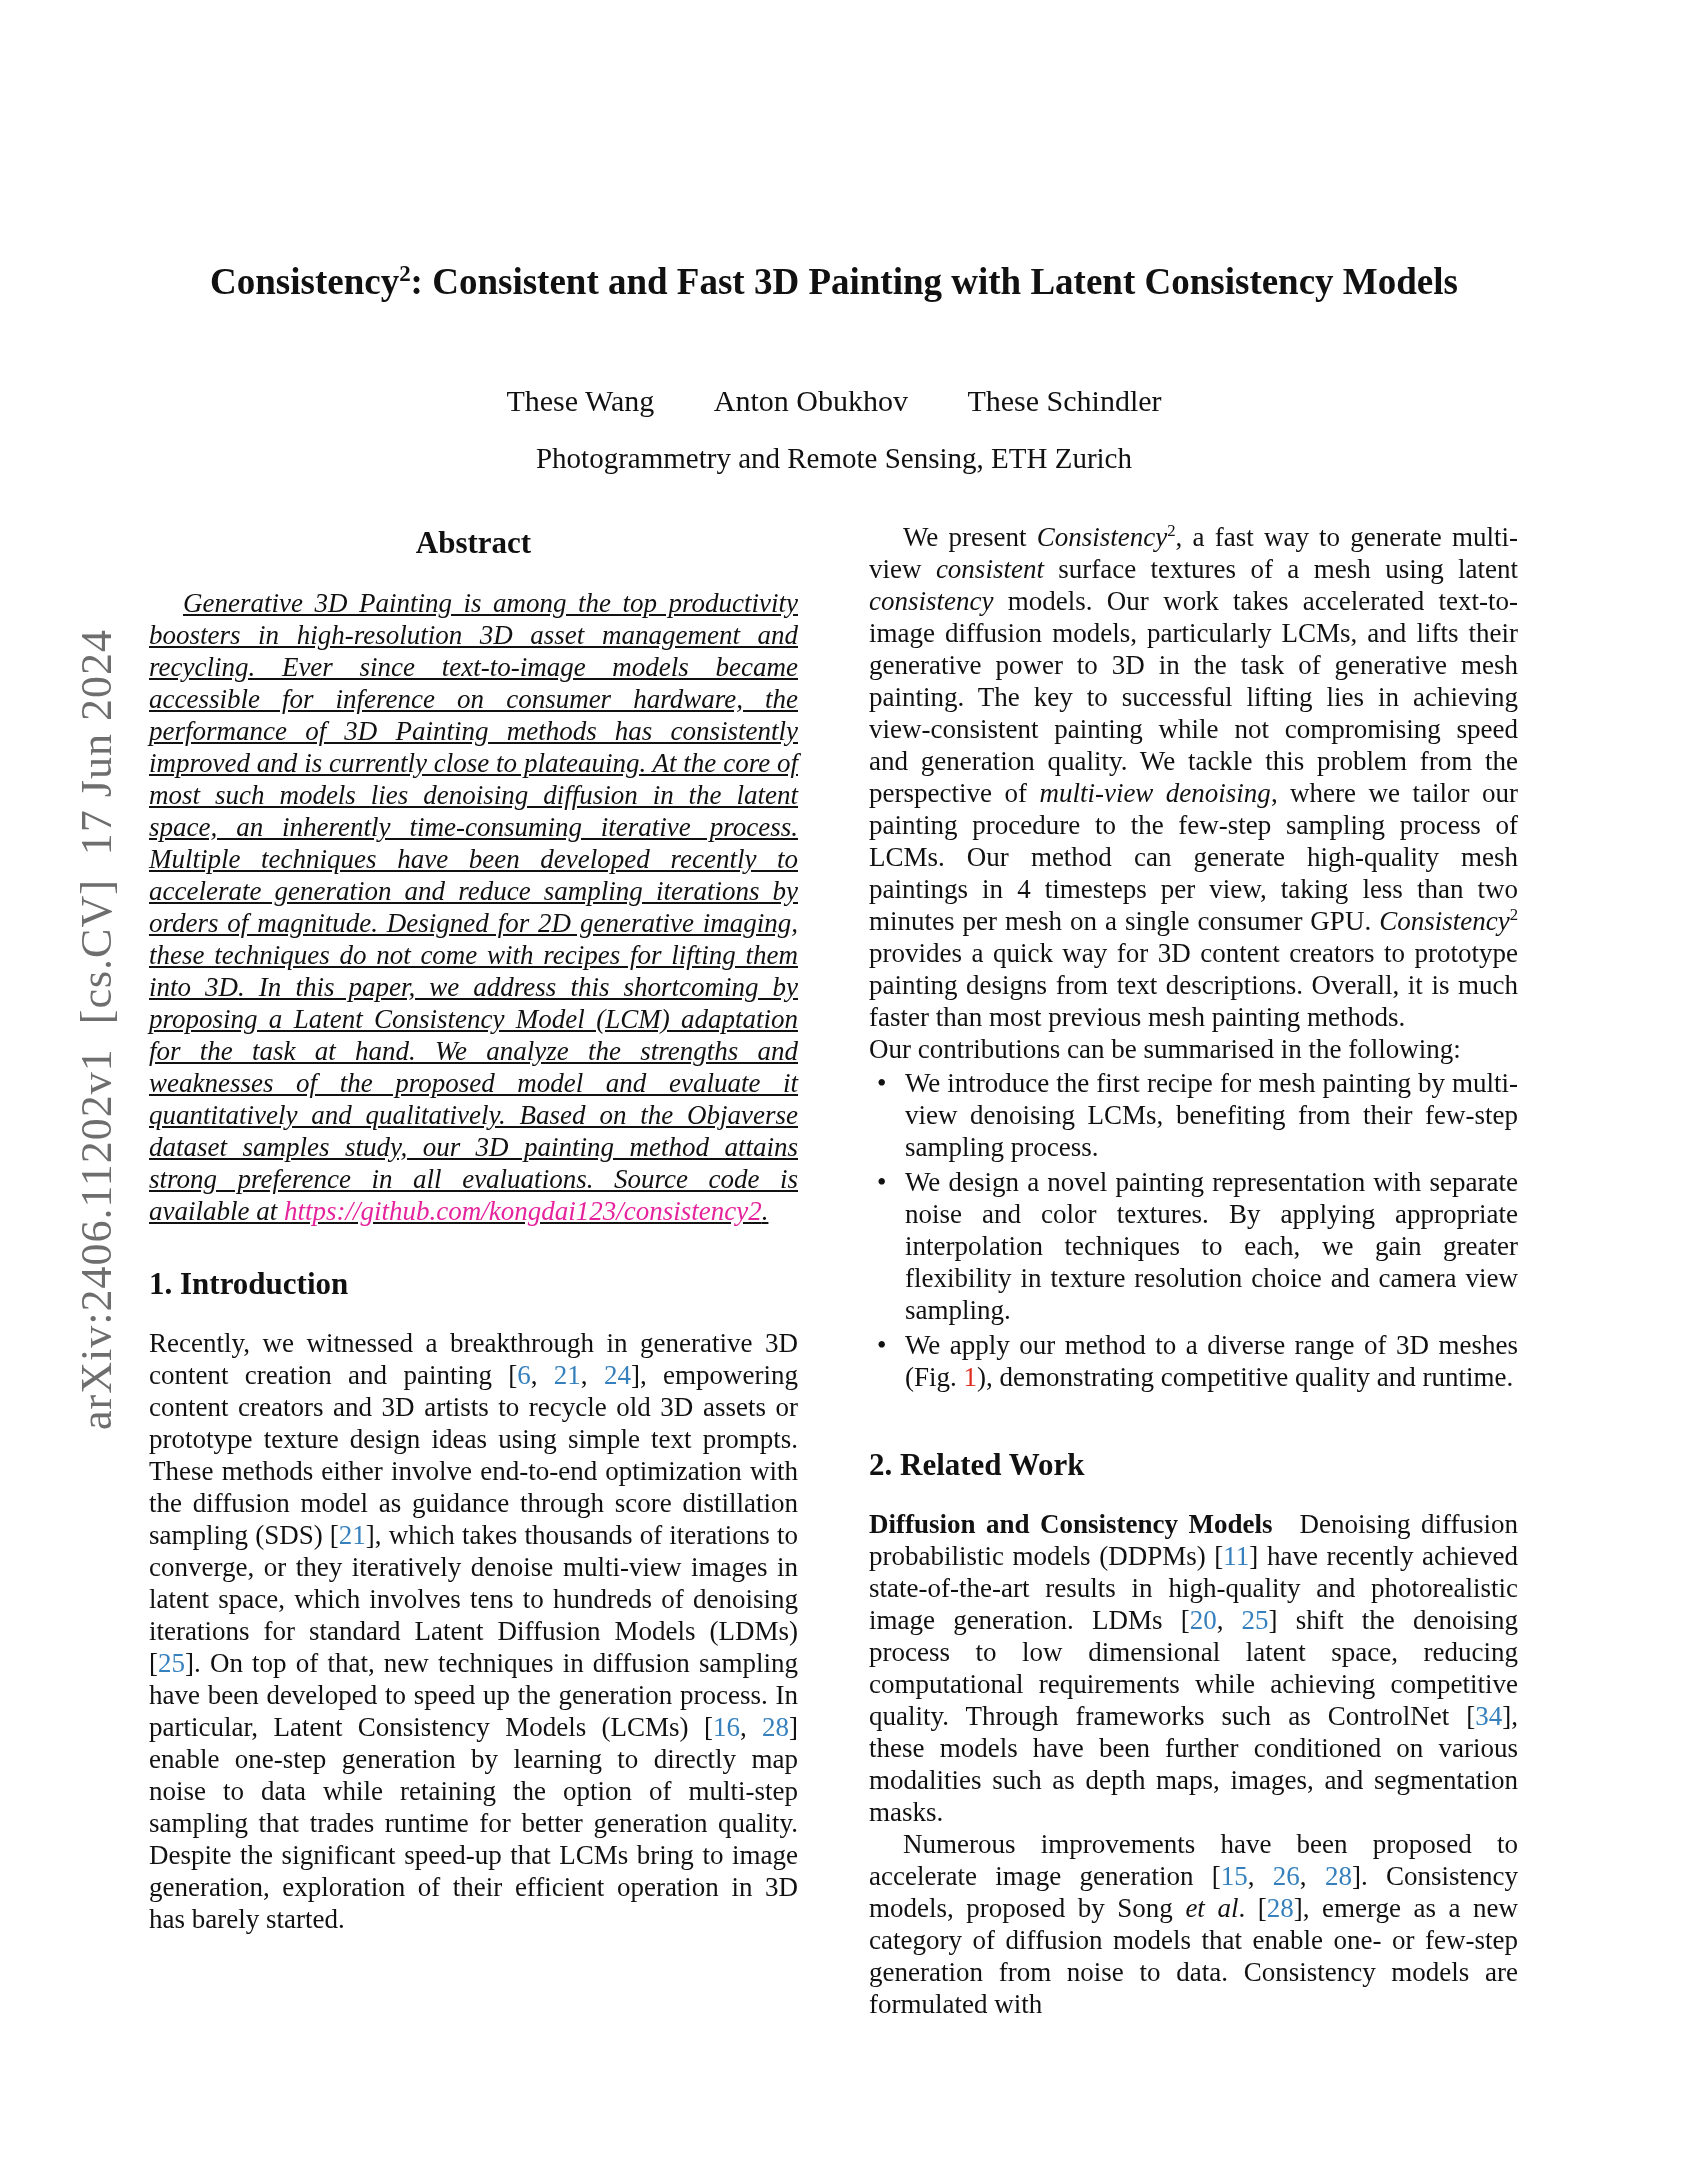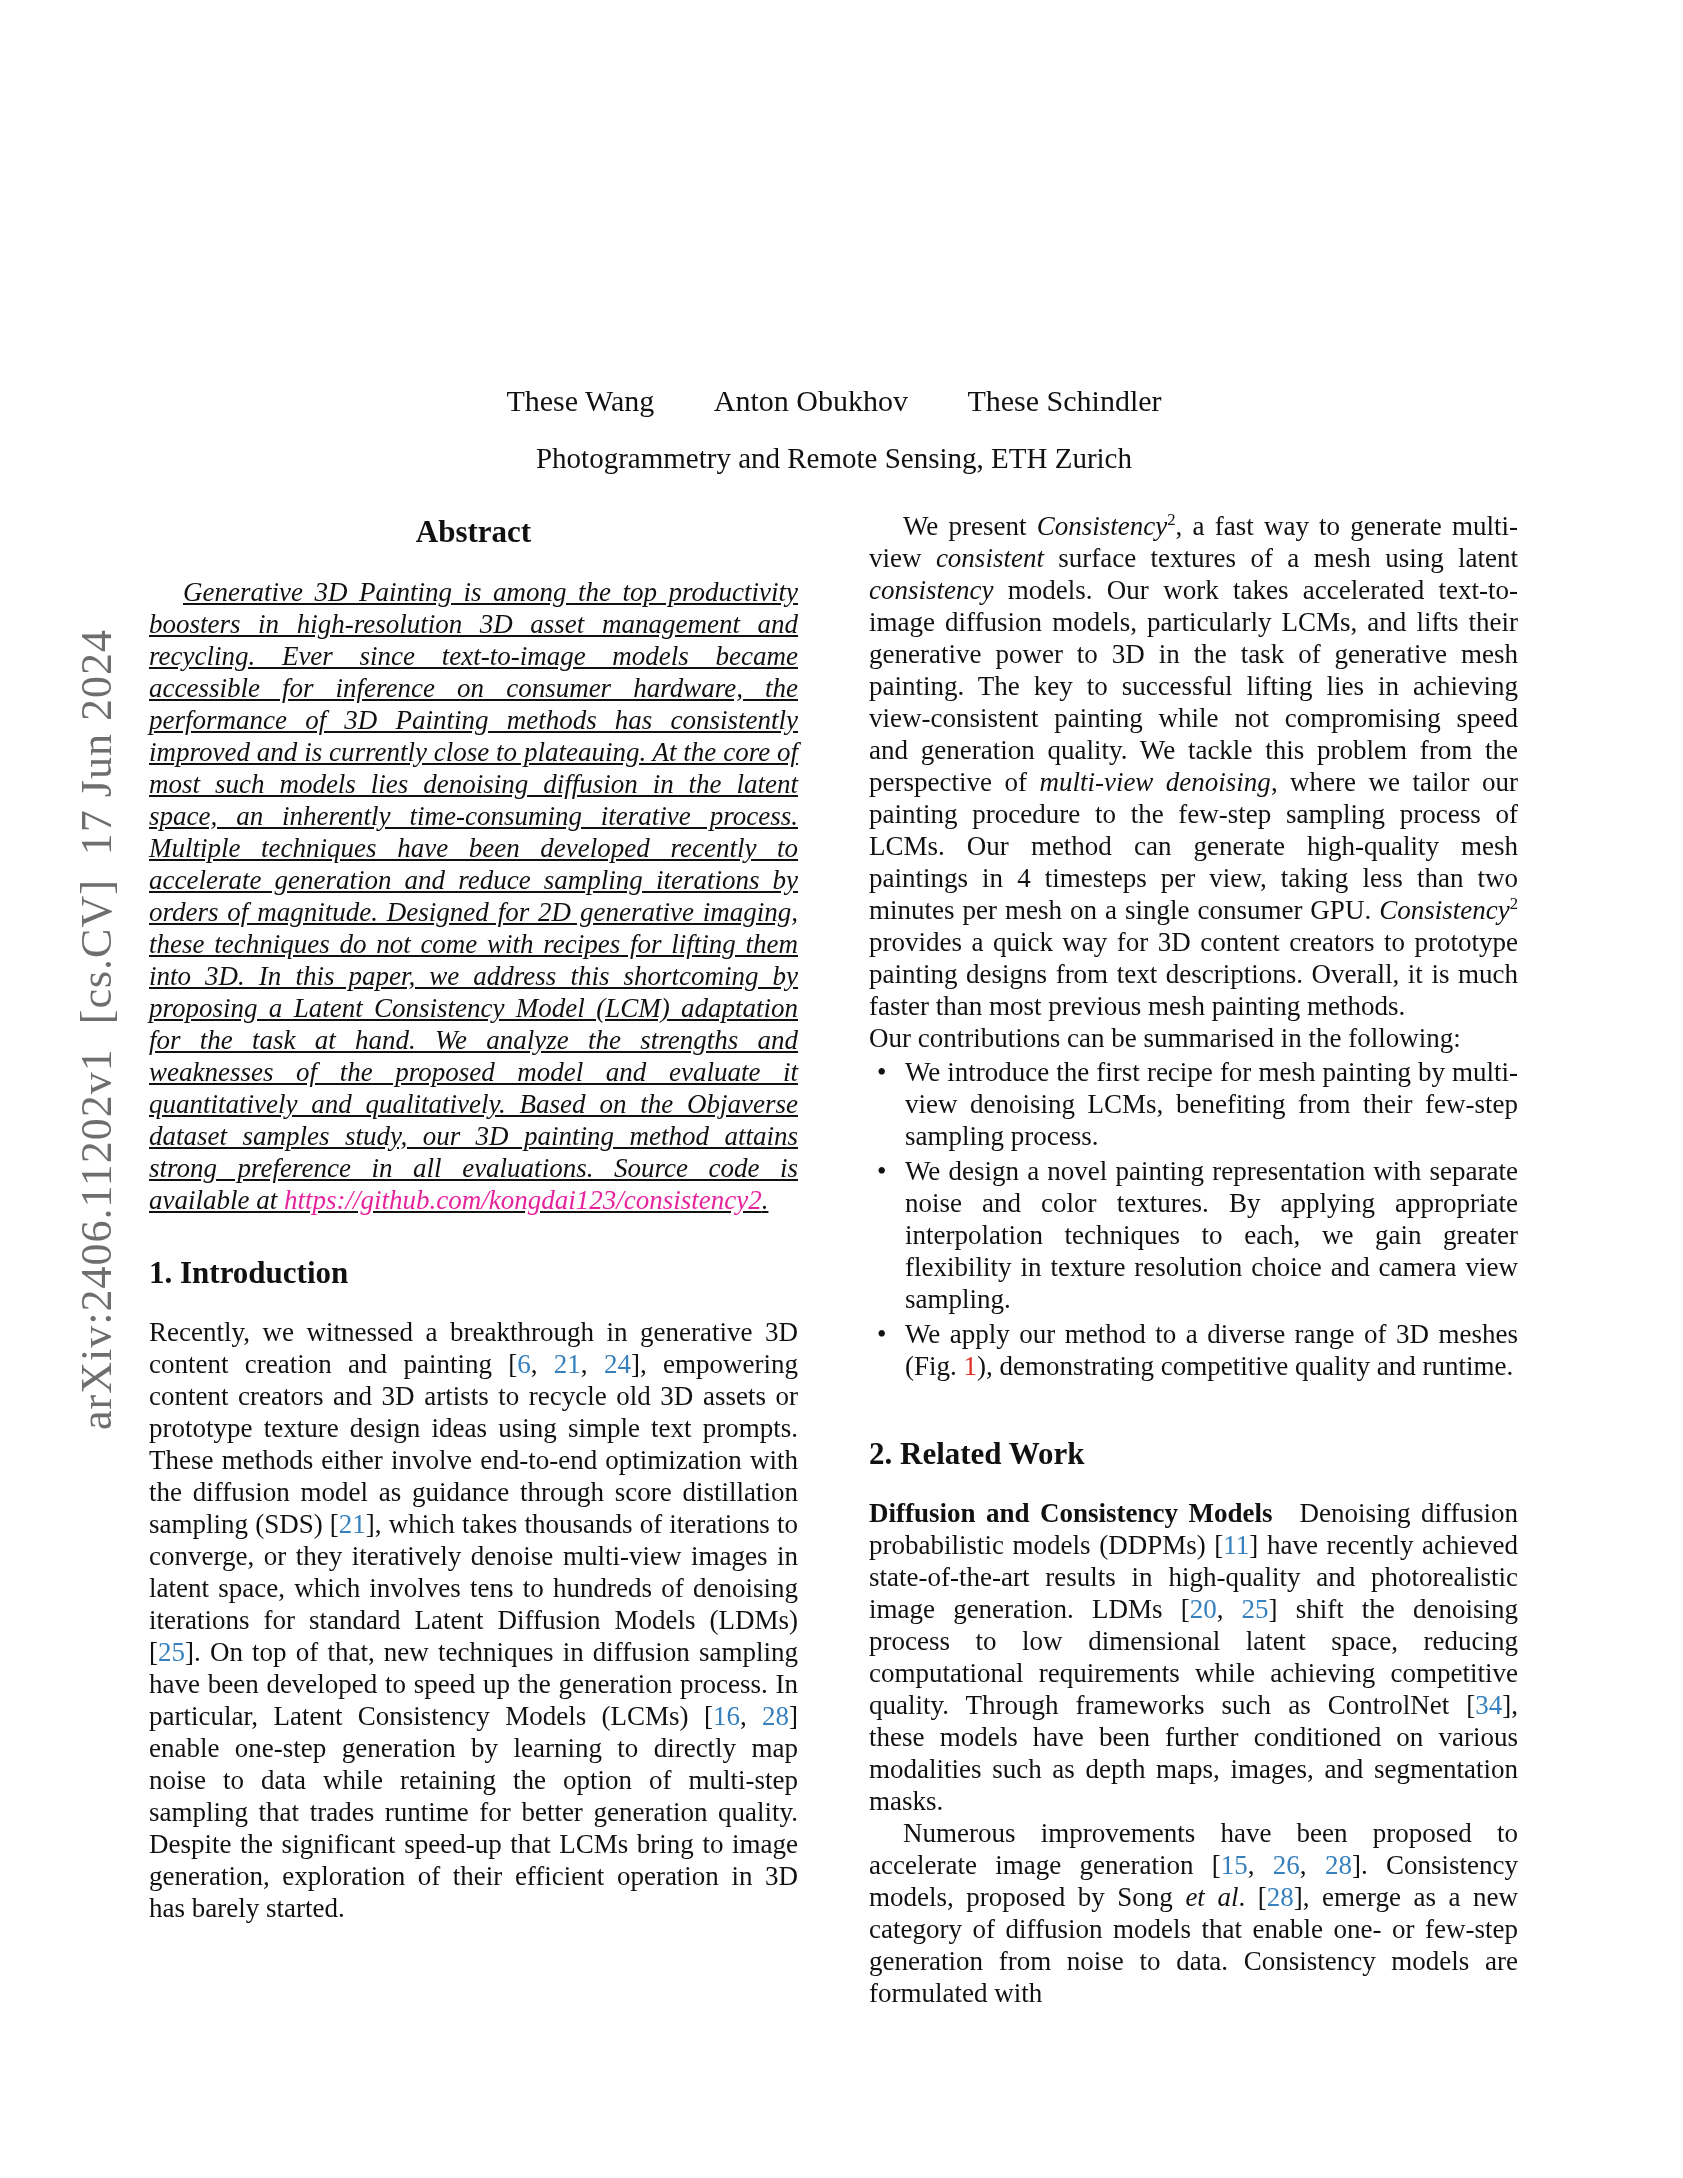--- a/index.html
+++ b/index.html
@@ -34,21 +34,21 @@
     position:absolute;left:149px;top:382px;width:1370px;
     text-align:center;font-size:30px;line-height:38px;
   }
   .authors .author{margin:0 26px;}
   .affiliation{
     position:absolute;left:149px;top:442px;width:1370px;
     text-align:center;font-size:29px;line-height:32px;
   }
 
   .col{
-    position:absolute;top:510px;width:649px;
+    position:absolute;top:521px;width:649px;
     font-size:27px;line-height:32px;text-align:justify;
   }
   .col-left{left:149px;}
   .col-right{left:869px;}
 
   .abstract-heading{
     text-align:center;font-size:31px;font-weight:700;margin:4px 0 26px;line-height:36px;
   }
   .abstract-body{font-style:italic;text-indent:34px;margin:0;text-decoration:underline;}
 
@@ -73,20 +73,21 @@
   .bold{font-weight:700;}
   .italic{font-style:italic;}
 </style>
 </head>
 <body>
 
 <div class="page">
 
   <div class="sidebar-vert">arXiv:2406.11202v1&nbsp;&nbsp;[cs.CV]&nbsp;&nbsp;17 Jun 2024</div>
 
+  <div class="title"><span>Consistency</span><span class="sup">2</span><span>: Consistent and Fast 3D Painting with Latent Consistency Models</span></div>
 
   <div class="authors">
     <span class="author">These Wang</span>
     <span class="author">Anton Obukhov</span>
     <span class="author">These Schindler</span>
   </div>
 
   <div class="affiliation">Photogrammetry and Remote Sensing, ETH Zurich</div>
 
   <div class="col col-left">

